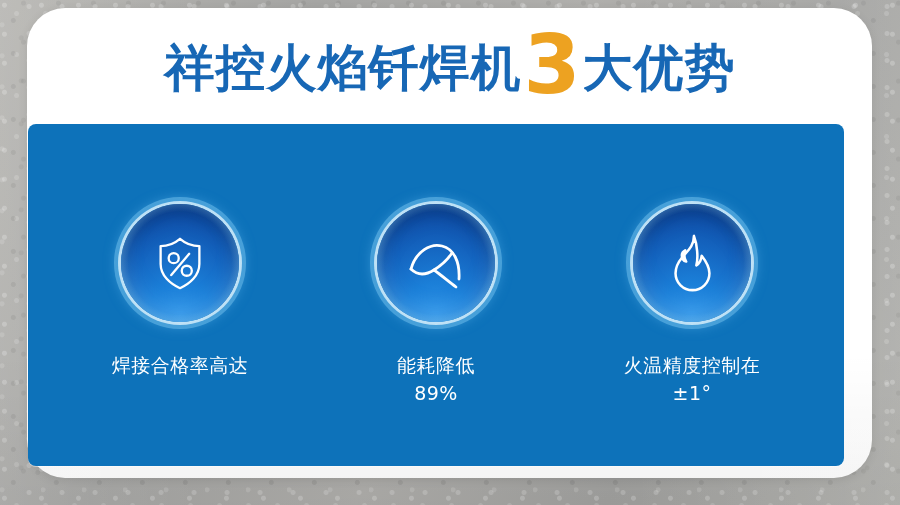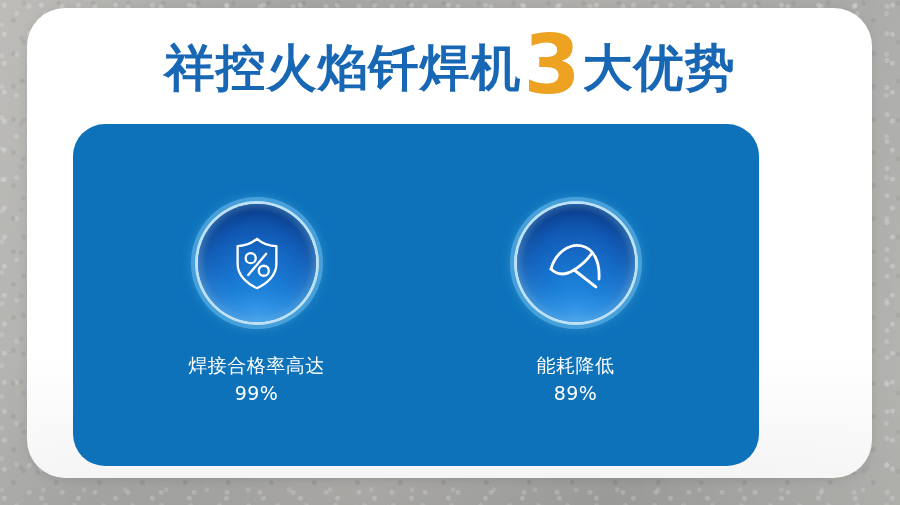--- a/index.html
+++ b/index.html
@@ -83,27 +83,26 @@
     position: relative;
     top: 8px;
     margin: 0 2px;
   }
 
   
   .blue-panel {
     position: absolute;
     left: 28px;
     top: 124px;
-    width: 686px;
+    width: 816px;
     height: 342px;
     background: #0d72ba;
-    border-radius: 32px;
+    border-radius: 8px;
     z-index: 3;
     box-shadow: 0 1px 0 rgba(255,255,255,0.45);
-    margin-left: 45px;
   }
 
   .features {
     position: absolute;
     inset: 0;
     display: flex;
     align-items: flex-start;
     justify-content: space-around;
     padding: 0 24px;
     box-sizing: border-box;
@@ -181,36 +180,49 @@
             <svg width="62" height="62" viewBox="0 0 64 64" fill="none" stroke="#ffffff" stroke-width="2.4" stroke-linecap="round" stroke-linejoin="round">
               <path d="M32 7 C25 13, 17 14.5, 12 14.5 L12 33 C12 45, 22 53.5, 32 58 C42 53.5, 52 45, 52 33 L52 14.5 C47 14.5, 39 13, 32 7 Z"></path>
               <circle cx="25.5" cy="27" r="5.2"></circle>
               <circle cx="39" cy="40" r="5.2"></circle>
               <line x1="41.5" y1="22.5" x2="23" y2="44.5"></line>
             </svg>
           </span>
         </div>
         <div class="caption">
           <span>焊接合格率高达</span>
-          <span class="line2">99%</span>
         </div>
       </div>
 
       <div class="feature">
         <div class="badge">
           <span>
             <svg width="64" height="64" viewBox="0 0 64 64" fill="none" stroke="#ffffff" stroke-width="2.8" stroke-linecap="round" stroke-linejoin="round">
               <path d="M7 38 C12 20, 27 12, 38 15 C50 18, 56 31, 55 48"></path>
               <path d="M7 38 C14 45, 22 44, 30 39 C38 34, 44 28, 48 22"></path>
               <path d="M30 39 C37 44, 44 50, 52 56"></path>
             </svg>
           </span>
         </div>
         <div class="caption">
           <span>能耗降低</span>
           <span class="line2">89%</span>
         </div>
       </div>
 
+      <div class="feature">
+        <div class="badge">
+          <span>
+            <svg width="58" height="62" viewBox="0 0 58 64" fill="none" stroke="#ffffff" stroke-width="2.6" stroke-linecap="round" stroke-linejoin="round">
+              <path d="M31 4 C31 15, 24 20, 19 26 C13.5 32.5, 12 38, 12 42.5 C12 52.5, 20 60, 29.5 60 C39 60, 47 52.5, 47 42.5 C47 35, 42.5 29, 39 24.5 C38.5 30, 36 33, 33.5 34.5 C35.5 27, 34.5 13, 31 4 Z"></path>
+              <path d="M22 19 C20 24, 21.5 28, 23 30.5 C20.5 30, 18.5 27.5, 18.5 24 C18.5 22, 20 20, 22 19 Z"></path>
+            </svg>
+          </span>
+        </div>
+        <div class="caption">
+          <span>火温精度控制在</span>
+          <span class="line2">±1°</span>
+        </div>
+      </div>
 
     </div>
   </div>
 </div>
 
 </body></html>

